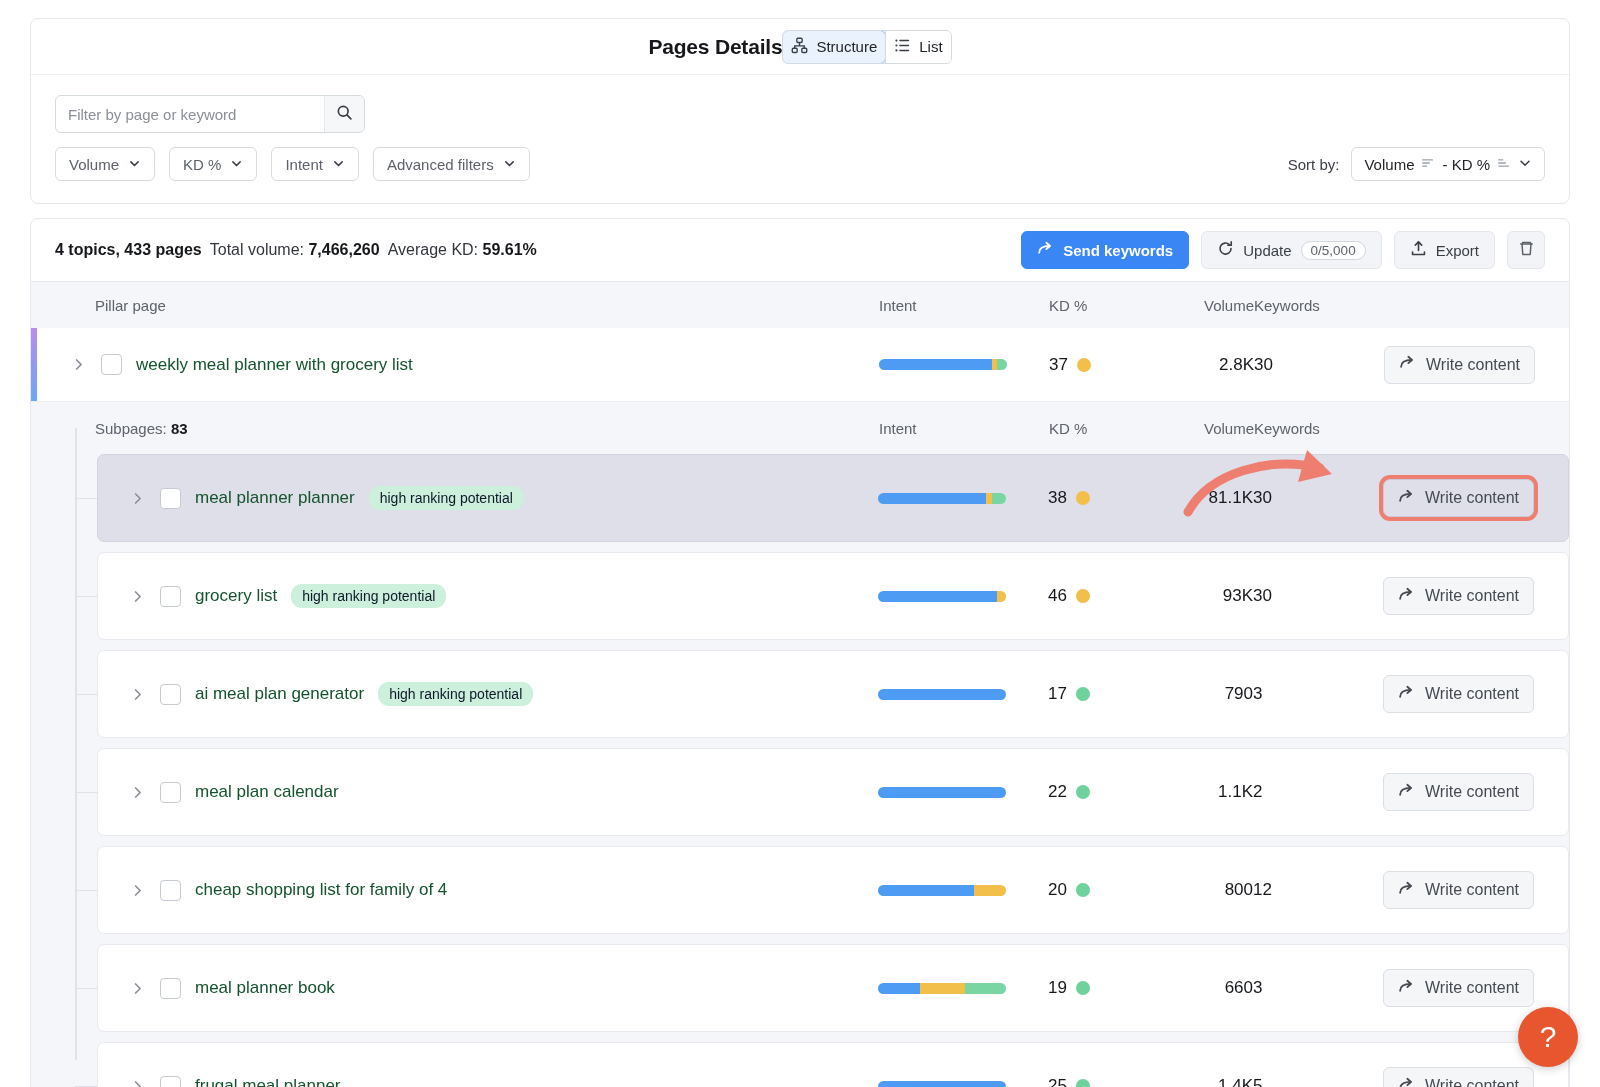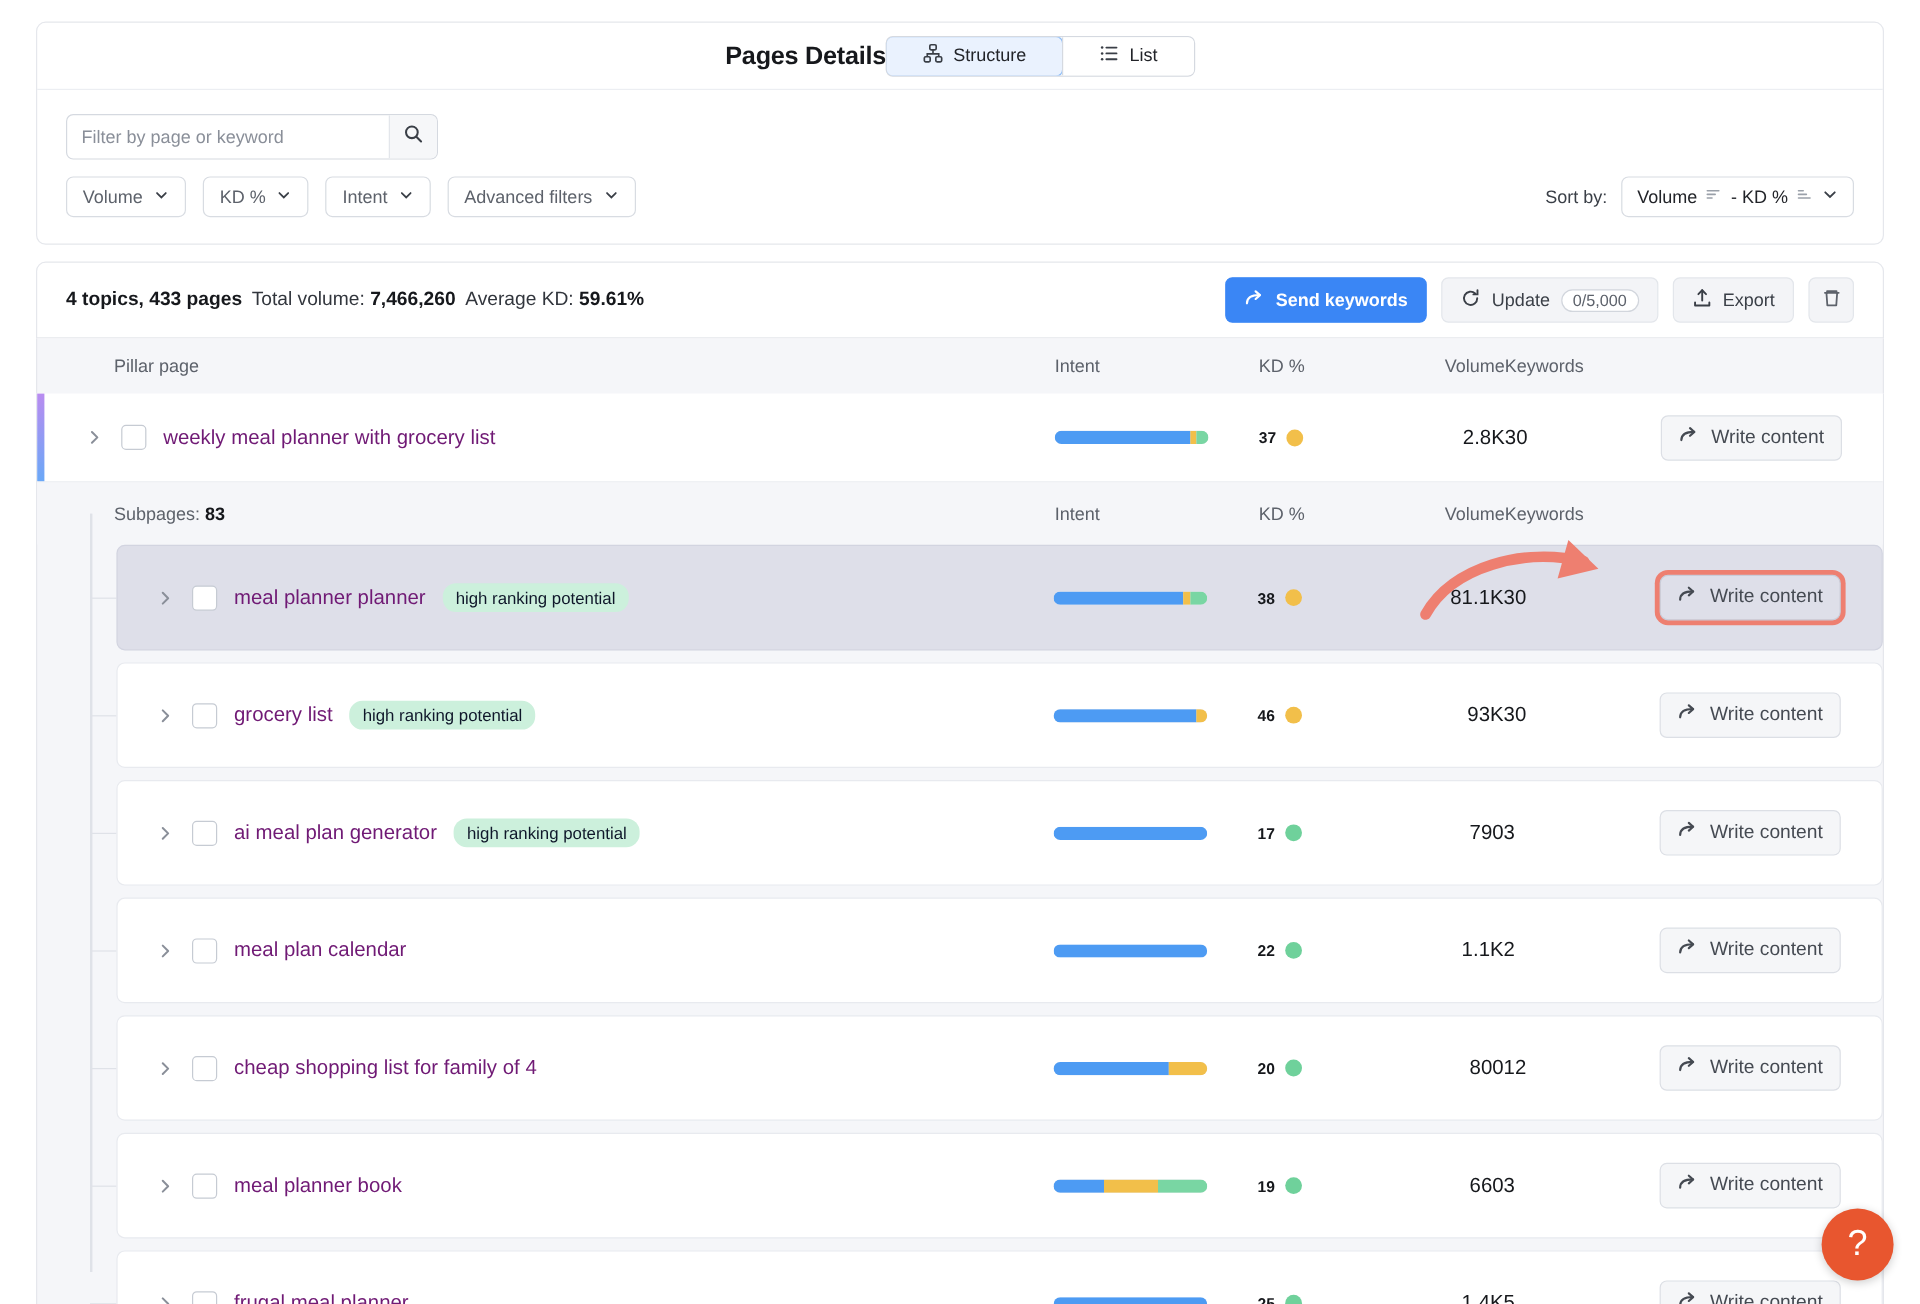--- a/index.html
+++ b/index.html
@@ -32,21 +32,21 @@
   }
   .card-title { font-size: 21px; font-weight: 700; color: #16181c; letter-spacing: -0.2px; }
 
   .seg {
     display: flex; align-items: stretch;
     border: 1px solid #d5d9e0; border-radius: 6px; overflow: hidden;
     height: 34px;
   }
   .seg-btn {
     display: flex; align-items: center; gap: 8px;
-    padding: 0 30px;
+    padding: 0 8px;
     font-size: 15px; color: #222429;
     background: #fff; cursor: pointer;
   }
   .seg-btn.active { background: #eaf2fe; border: 1px solid #8fbdf6; border-radius: 6px; margin: -1px; }
   .seg-btn + .seg-btn { border-left: 1px solid #d5d9e0; }
 
   .filters-row { padding: 20px 24px 22px 24px; }
   .filter-line1 { display: flex; align-items: center; }
   .search-wrap {
     display: flex; align-items: stretch; height: 38px;
@@ -170,32 +170,32 @@
   }
 
   .chev {
     width: 18px; height: 18px; display:flex; align-items:center; justify-content:center;
     cursor: pointer; flex: 0 0 auto;
   }
   .cbox {
     width: 21px; height: 21px; border: 1px solid #c6cbd3; border-radius: 4px;
     background: #fff; cursor: pointer; flex: 0 0 auto;
   }
-  .kw-name { font-size: 17px; color: #701a75; }
+  .kw-name { font-size: 17px; color: #14532d; }
   .pill {
     background: #ccf0dc; color: #0f172a; font-size: 14px;
     padding: 4px 11px; border-radius: 11px; white-space: nowrap;
   }
 
   .bar {
     width: 128px; height: 11px; border-radius: 6px; overflow: hidden;
     display: flex; background: #e8eaef;
   }
   .bar i { display: block; height: 100%; }
-  .kd-wrap { display: flex; align-items: center; gap: 9px; font-size: 13px; color: #16181c; font-weight: bold; }
+  .kd-wrap { display: flex; align-items: center; gap: 9px; font-size: 17px; color: #16181c; }
   .dot { width: 14px; height: 14px; border-radius: 50%; display:inline-block; }
   .num { font-size: 17px; color: #16181c; }
 
   .wbtn {
     height: 38px; padding: 0 14px; border-radius: 6px;
     border: 1px solid #dcdfe5; background: #f5f6f8; color: #454a52;
     display: inline-flex; align-items: center; gap: 10px;
     font-size: 16px; cursor: pointer;
   }
   .wbtn.ring {

